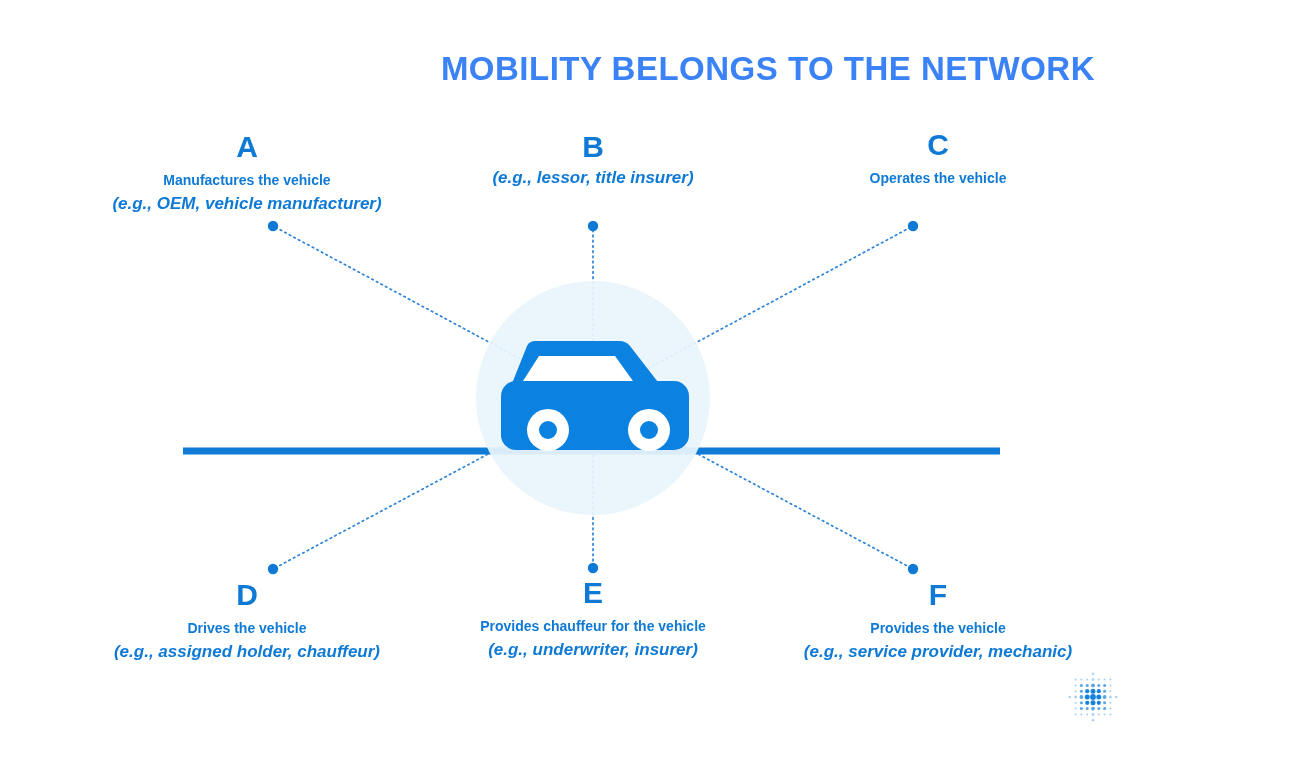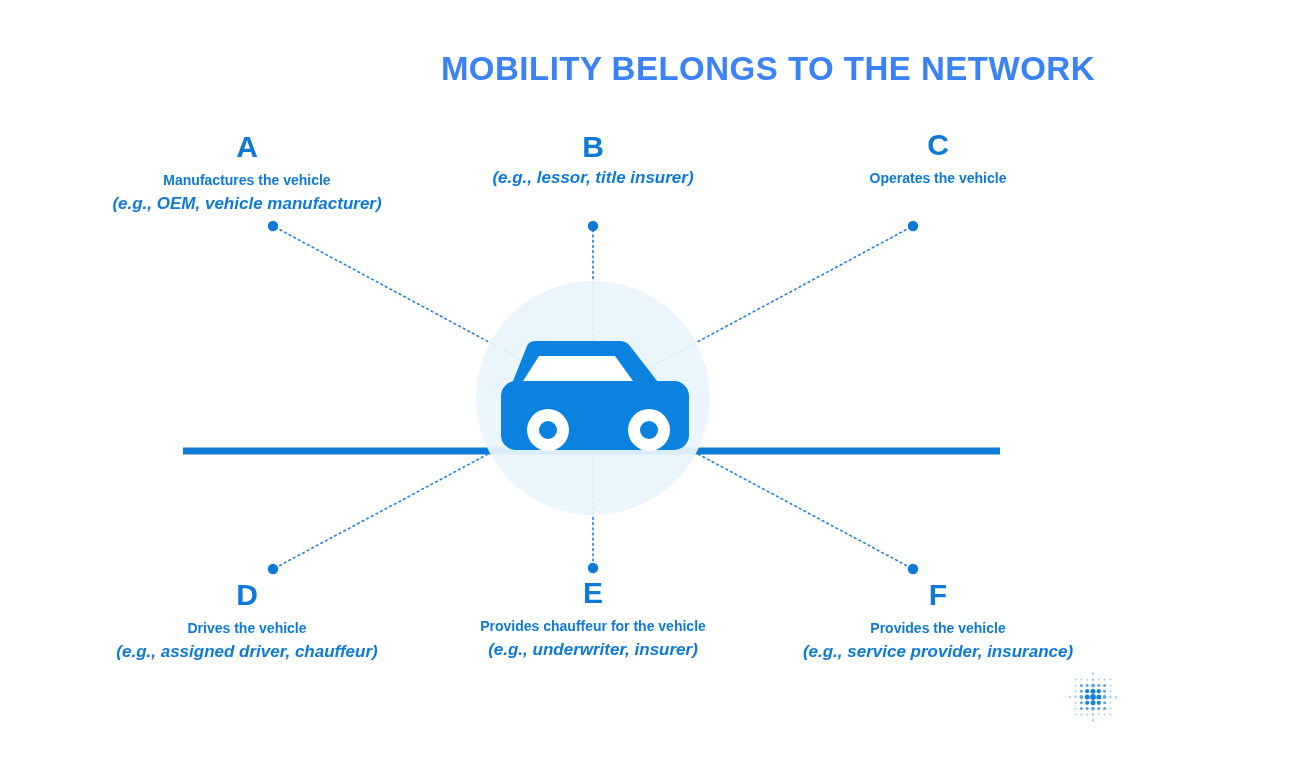--- a/index.html
+++ b/index.html
@@ -133,28 +133,28 @@
   </div>
 
   <div class="node pos-c">
     <div class="letter">C</div>
     <div class="role">Operates the vehicle</div>
   </div>
 
   <div class="node pos-d">
     <div class="letter">D</div>
     <div class="role">Drives the vehicle</div>
-    <div class="sub">(e.g., assigned driver, chauffeur)</div>
+    <div class="sub">(e.g., assigned holder, chauffeur)</div>
   </div>
 
   <div class="node pos-e">
     <div class="letter">E</div>
     <div class="role">Provides chauffeur for the vehicle</div>
     <div class="sub">(e.g., underwriter, insurer)</div>
   </div>
 
   <div class="node pos-f">
     <div class="letter">F</div>
     <div class="role">Provides the vehicle</div>
-    <div class="sub">(e.g., service provider, insurance)</div>
+    <div class="sub">(e.g., service provider, mechanic)</div>
   </div>
 
 </div>
 
 </body></html>

